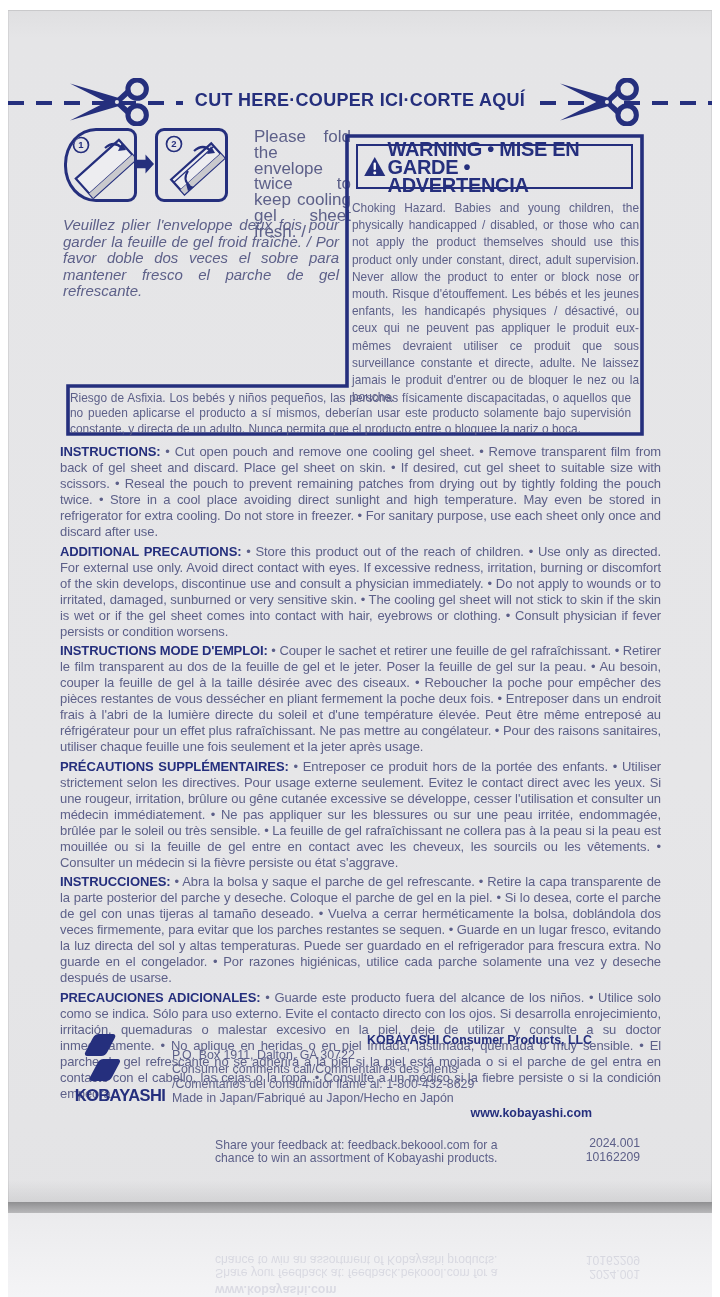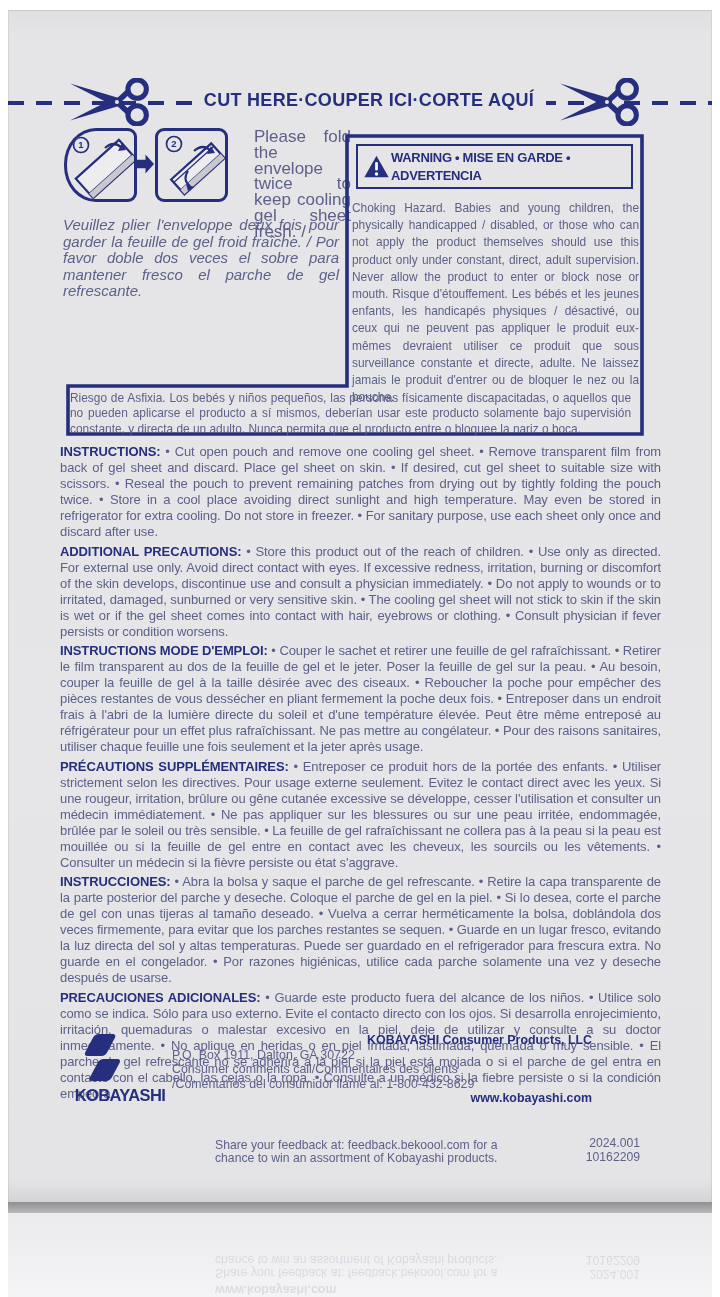--- a/index.html
+++ b/index.html
@@ -5,42 +5,42 @@
   html,body{margin:0;padding:0;}
   .stage{position:relative;width:720px;height:1297px;background:#ffffff;overflow:hidden;
          font-family:"Liberation Sans",sans-serif;}
   .package{position:absolute;left:8px;top:10px;right:8px;bottom:0;
            background:linear-gradient(180deg,#dfdfe1 0,#e5e5e7 28px,#e6e6e8 60%,#e3e3e5 100%);
            box-shadow:inset 0 1px 0 #c9c9cb, inset 1px 0 0 #d4d4d6, inset -1px 0 0 #d4d4d6;}
 
   
   .dashline{position:absolute;left:8px;right:8px;top:101px;height:4px;
             background:repeating-linear-gradient(90deg,#252f7d 0 16px,transparent 16px 28px);}
-  .cut-label{position:absolute;left:192px;top:88px;width:354px;text-align:center;
+  .cut-label{position:absolute;left:183px;top:88px;width:354px;text-align:center;
              background:#e5e5e7;font-weight:700;font-size:18px;letter-spacing:.3px;color:#252f7d;
              padding:2px 0 3px;}
   .scissors{position:absolute;width:92px;height:48px;}
   .scissors-left{left:70px;top:78px;}
   .scissors-right{left:560px;top:78px;}
 
   
   .foldbox{position:absolute;box-sizing:border-box;border:3px solid #252f7d;background:transparent;overflow:hidden;}
   .foldbox1{left:64px;top:128px;width:73px;height:74px;border-radius:32px 9px 9px 32px / 36px 9px 9px 36px;}
   .foldbox2{left:155px;top:128px;width:73px;height:74px;border-radius:9px;}
   .fold-arrow{position:absolute;left:137px;top:153px;width:17px;height:22px;}
   .fold-text-en{position:absolute;left:254px;top:129px;width:97px;font-size:17px;line-height:15.8px;
                 text-align:justify;color:#5d6089;}
   .fold-text-fres{position:absolute;left:63px;top:217px;width:276px;font-size:15px;line-height:16.6px;
                   text-align:justify;color:#5d6089;font-style:italic;}
 
   
   .warn-outline{position:absolute;left:60px;top:130px;width:590px;height:312px;}
   .warn-header{position:absolute;left:356px;top:144px;width:277px;height:45px;box-sizing:border-box;
                border:2.5px solid #252f7d;display:flex;align-items:center;padding-left:5px;background:transparent;}
-  .warn-header-text{font-weight:700;font-size:13px;line-height:18px;color:#252f7d;letter-spacing:-.3px;margin-left:1px;}
+  .warn-header-text{font-weight:700;font-size:20px;line-height:18px;color:#252f7d;letter-spacing:-.3px;margin-left:1px;}
   .warn-body-enfr{position:absolute;left:352px;top:200px;width:287px;font-size:11.9px;line-height:17.2px;
                   text-align:justify;color:#5d6089;}
   .warn-body-es{position:absolute;left:70px;top:391px;width:561px;font-size:11.9px;line-height:15.3px;
                 text-align:justify;color:#5d6089;}
 
   
   .sections{position:absolute;left:60px;top:444px;width:601px;}
   .sections p{margin:0 0 3.5px;font-size:13px;line-height:16px;text-align:justify;
               color:#5d6089;letter-spacing:-.1px;}
   .sections b{color:#252f7d;font-weight:700;}
@@ -164,20 +164,21 @@
       <rect x="22" y="2" width="22" height="22" rx="4" fill="#252f7d"></rect>
       <rect x="40" y="27" width="22" height="22" rx="4" fill="#252f7d"></rect>
     </g>
   </svg>
   <div class="logo-word">KOBAYASHI</div>
   <div class="dist">
     <div class="b">KOBAYASHI Consumer Products, LLC</div>
     <div>P.O. Box 1911, Dalton, GA 30722</div>
     <div>Consumer comments call/Commentaires des clients</div>
     <div>/Comentarios del consumidor llame al: 1-800-432-8629</div>
+    <div>Made in Japan/Fabriqué au Japon/Hecho en Japón</div>
     <div class="b">www.kobayashi.com</div>
   </div>
 
   <div class="feedback">
     <div>Share your feedback at: feedback.bekoool.com for a</div>
     <div>chance to win an assortment of Kobayashi products.</div>
   </div>
   <div class="codes">
     <div>2024.001</div>
     <div>10162209</div>

